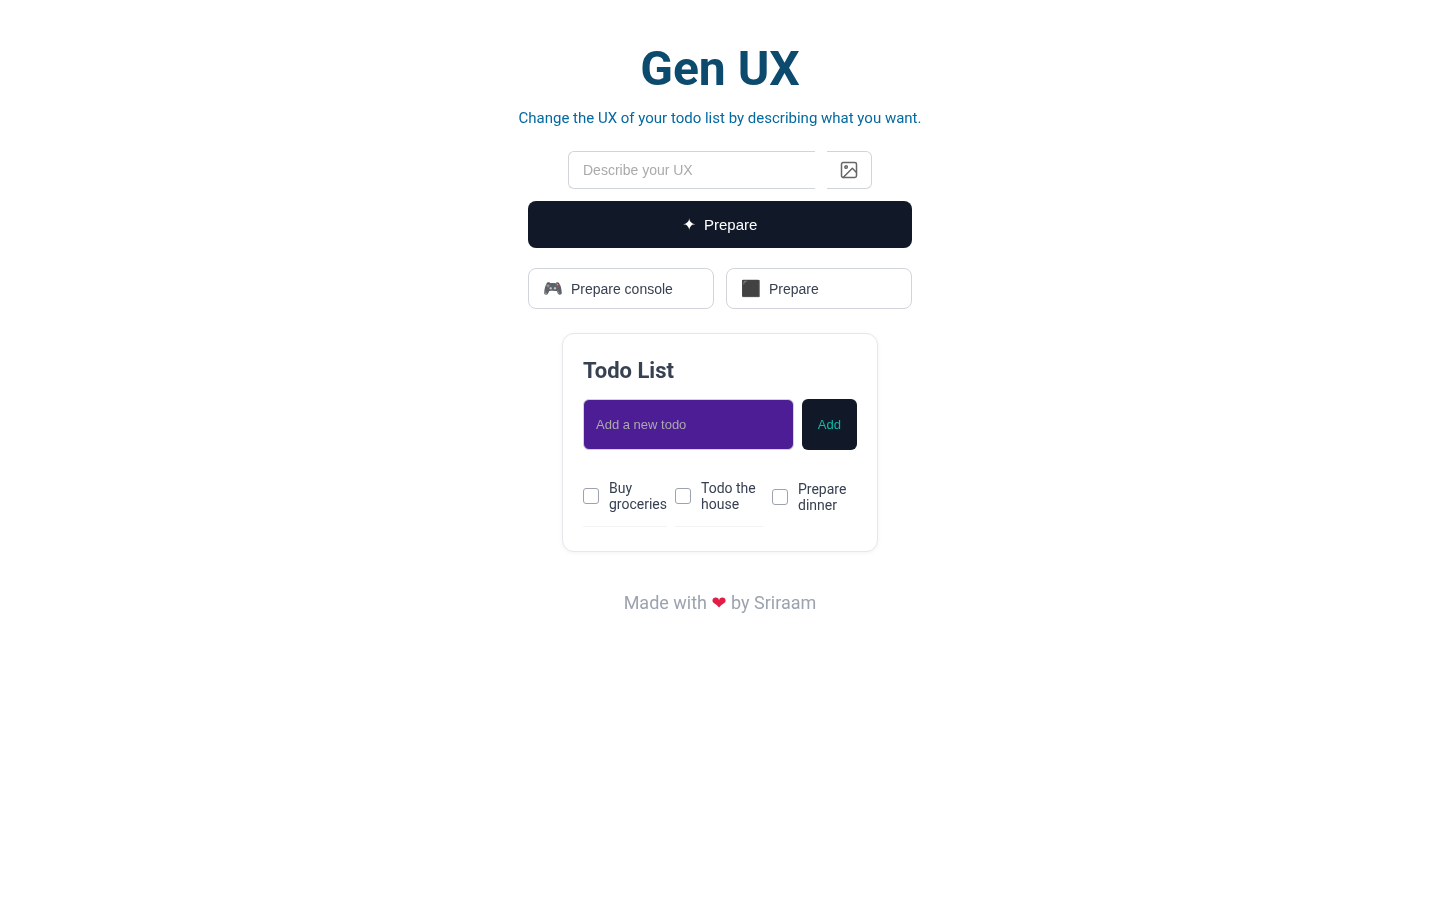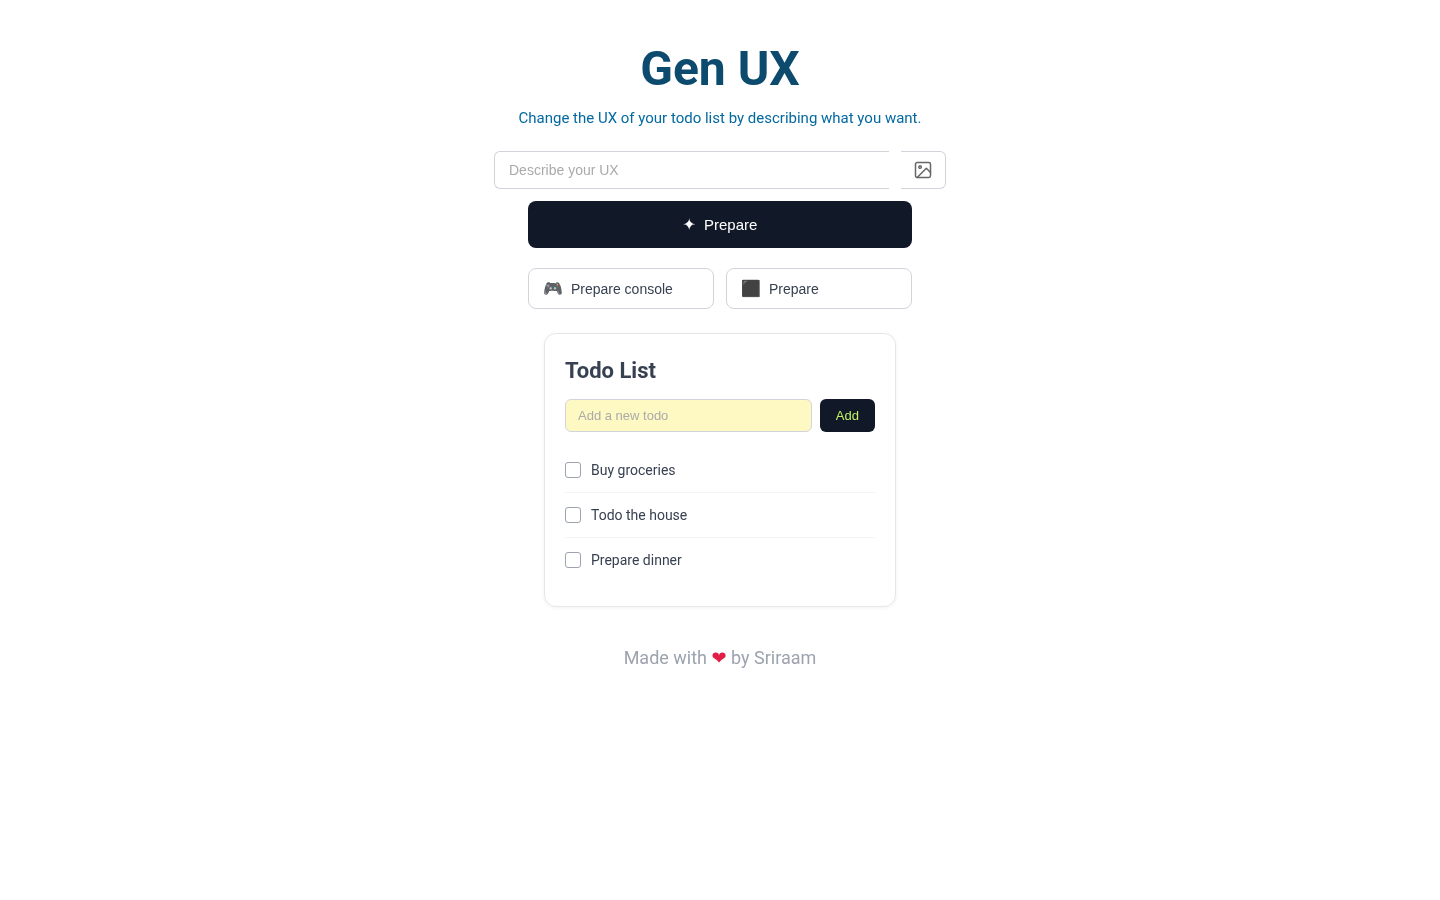--- a/index.html
+++ b/index.html
@@ -32,21 +32,21 @@
 
     .app-subtitle {
       font-size: 15px;
       color: #0369a1;
       margin-bottom: 24px;
     }
 
     
     .ux-input-row {
       display: flex;
-      width: 452px;
+      width: 304px;
       gap: 12px;
       margin-bottom: 12px;
     }
 
     .ux-input {
       flex: 1;
       border: 1px solid #d1d5db;
       border-right: none;
       border-radius: 6px 0 0 6px;
       padding: 10px 14px;
@@ -121,21 +121,21 @@
       align-items: center;
       gap: 8px;
     }
 
     .chip-icon {
       font-size: 16px;
     }
 
     
     .todo-card {
-      width: 352px;
+      width: 316px;
       border: 1px solid #e5e7eb;
       border-radius: 12px;
       background: #fff;
       padding: 24px 20px;
       box-shadow: 0 1px 4px rgba(0,0,0,0.05);
     }
 
     .todo-title {
       font-size: 22px;
       font-weight: 700;
@@ -147,47 +147,47 @@
     .add-todo-row {
       display: flex;
       gap: 8px;
       margin-bottom: 16px;
     }
 
     .add-todo-input {
       flex: 1;
       border: 1px solid #d1d5db;
       border-radius: 6px;
-      padding: 8px 12px;
+      padding: 17px 12px;
       font-size: 13px;
       color: #888;
       outline: none;
-      background: #fef9c3;
+      background: #4c1d95;
     }
 
     .add-todo-input::placeholder {
       color: #aaa;
     }
 
     .add-btn {
       background: #111827;
-      color: #bef264;
+      color: #14b8a6;
       border: none;
       border-radius: 6px;
       padding: 8px 16px;
       font-size: 13px;
       font-weight: 500;
       cursor: pointer;
     }
 
     
     .todo-list {
       display: flex;
-      flex-direction: column;
-      gap: 0;
+      flex-direction: row;
+      gap: 8px;
     }
 
     .todo-item {
       display: flex;
       align-items: center;
       gap: 10px;
       padding: 14px 0;
       border-bottom: 1px solid #f3f4f6;
     }
 

